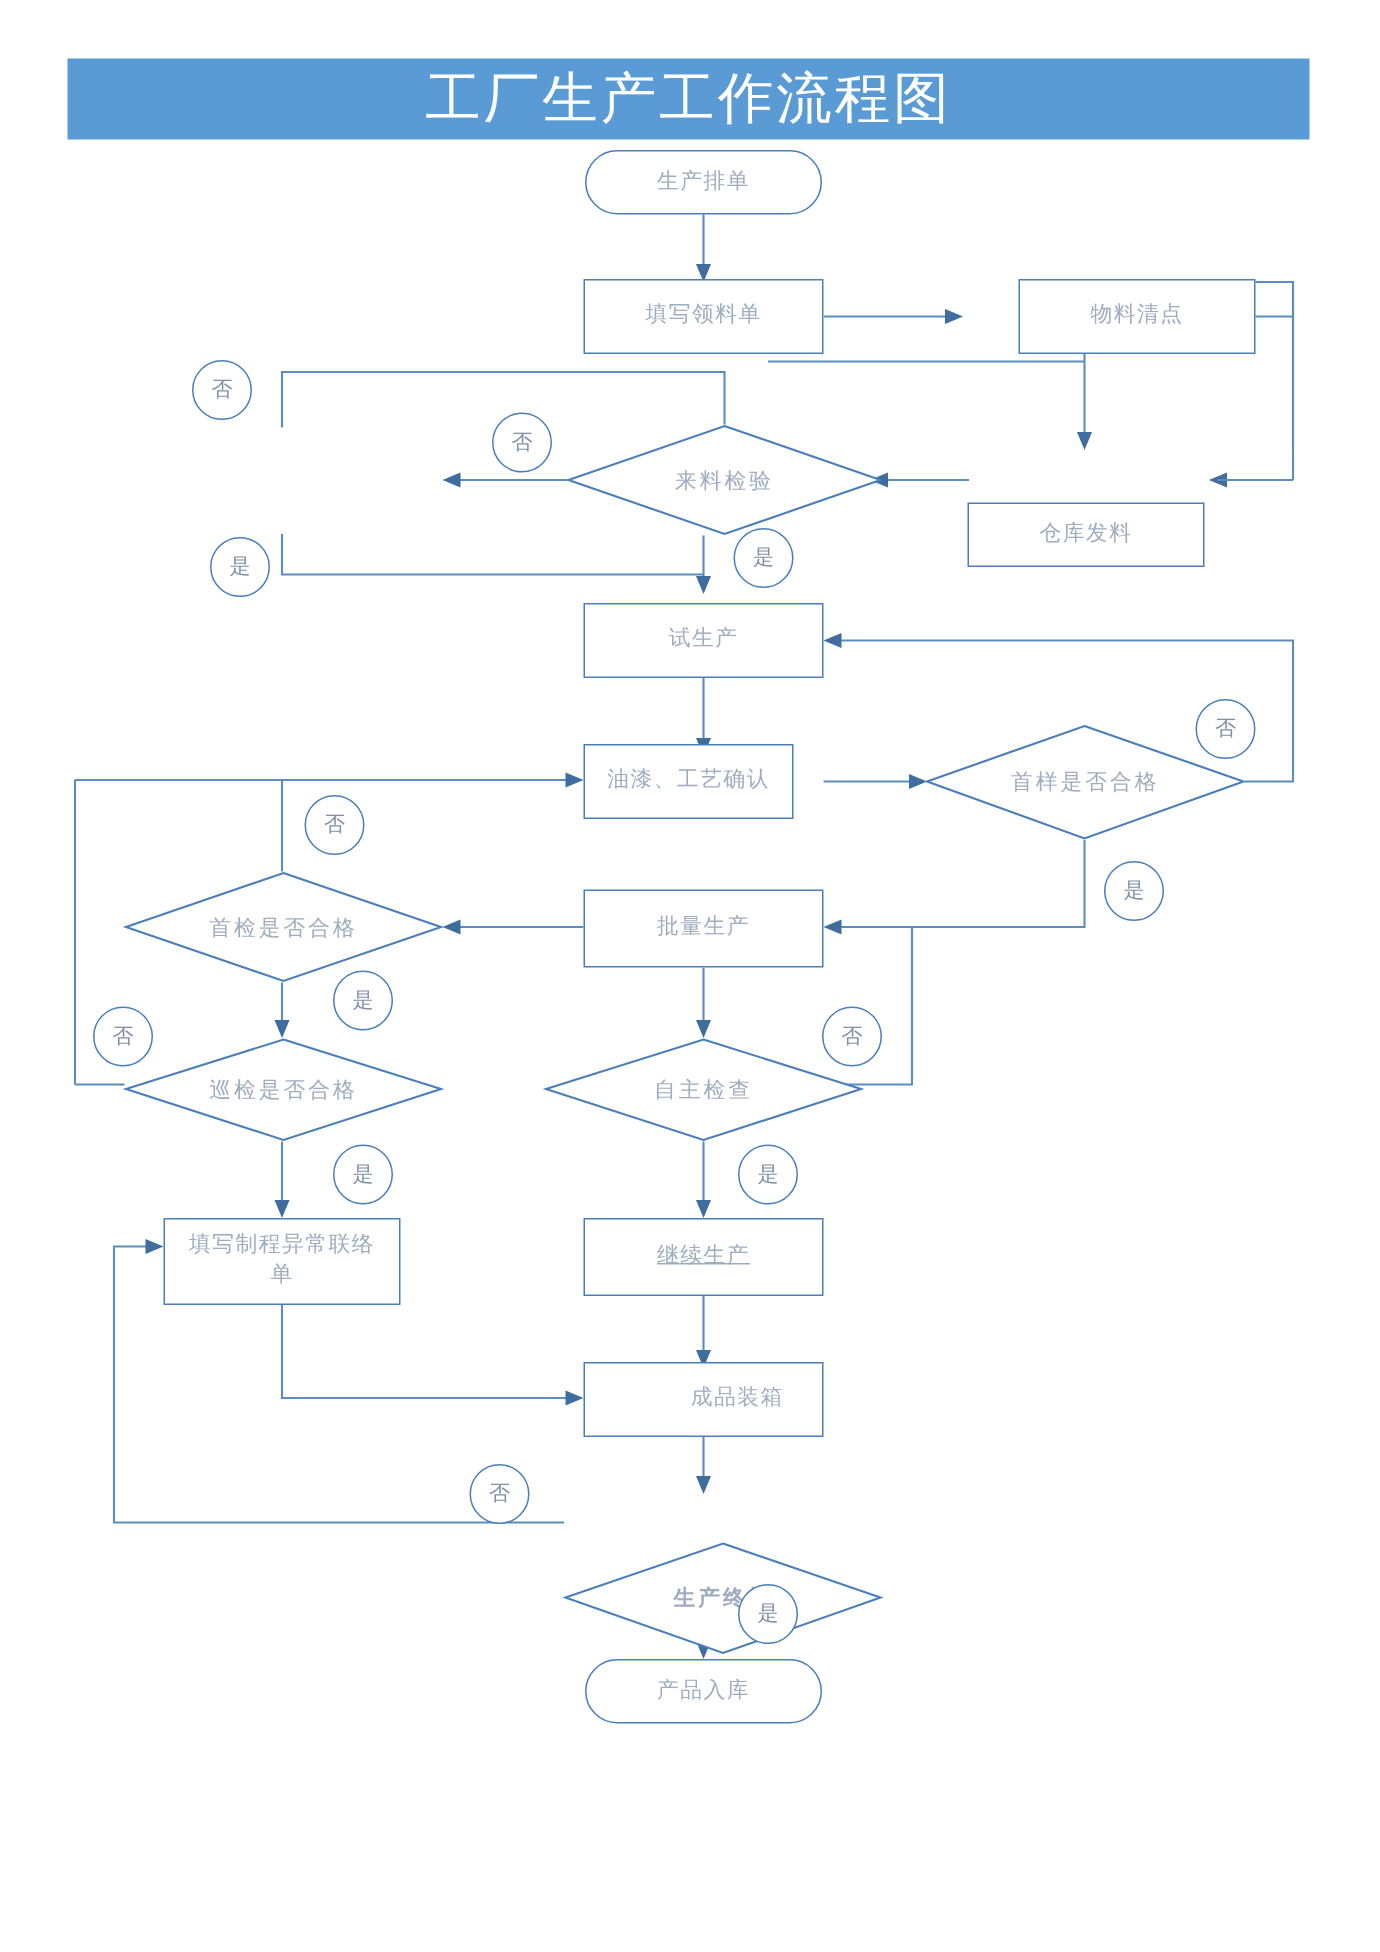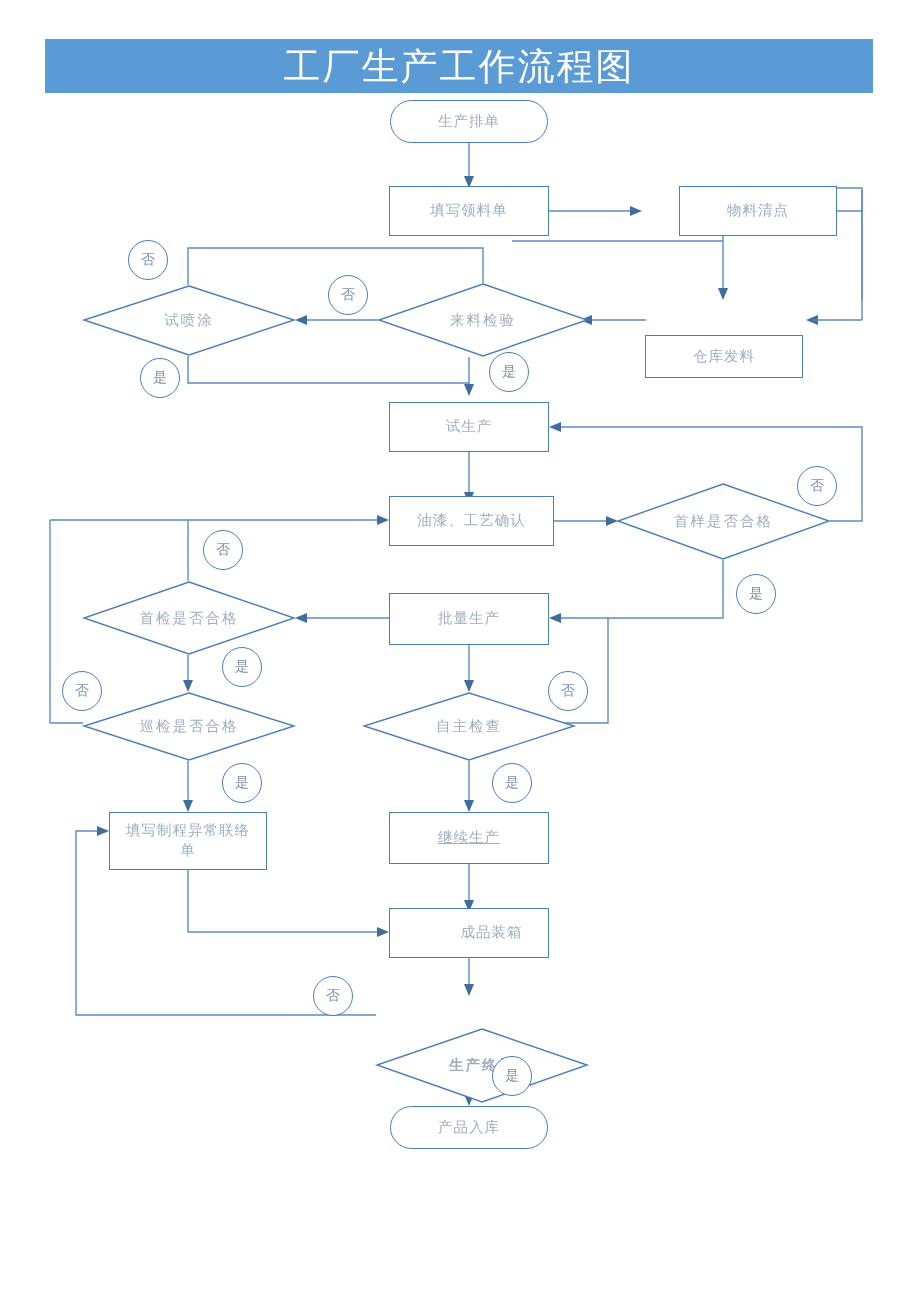--- a/index.html
+++ b/index.html
@@ -149,32 +149,26 @@
     <span>仓库发料</span>
   </div>
 
   <div class="diamond" style="left:378px;top:283px;width:210px;height:74px;">
     <svg width="210" height="74" viewBox="0 0 210 74">
       <polygon points="105,1 209,37 105,73 1,37" fill="#ffffff" stroke="#4A7EBB" stroke-width="1.4"></polygon>
     </svg>
     <div class="dlabel">来料检验</div>
   </div>
 
-  <div class="diamond" style="left:83px;top:285px;width:212px;height:71px;">
-    <svg width="212" height="71" viewBox="0 0 212 71">
-      <polygon points="106,1 211,35 106,70 1,35" fill="#ffffff" stroke="#4A7EBB" stroke-width="1.4"></polygon>
-    </svg>
-    <div class="dlabel">试喷涂</div>
-  </div>
 
   <div class="node rect" style="left:389px;top:402px;width:160px;height:50px;">
     <span>试生产</span>
   </div>
 
-  <div class="node rect" style="left:389px;top:496px;width:165px;height:50px;text-align:center;">
+  <div class="node rect" style="left:389px;top:496px;width:140px;height:50px;text-align:center;">
     <span>油漆、工艺确认</span>
   </div>
 
   <div class="diamond" style="left:617px;top:483px;width:213px;height:77px;">
     <svg width="213" height="77" viewBox="0 0 213 77">
       <polygon points="106,1 212,38 106,76 1,38" fill="#ffffff" stroke="#4A7EBB" stroke-width="1.4"></polygon>
     </svg>
     <div class="dlabel">首样是否合格</div>
   </div>
 

